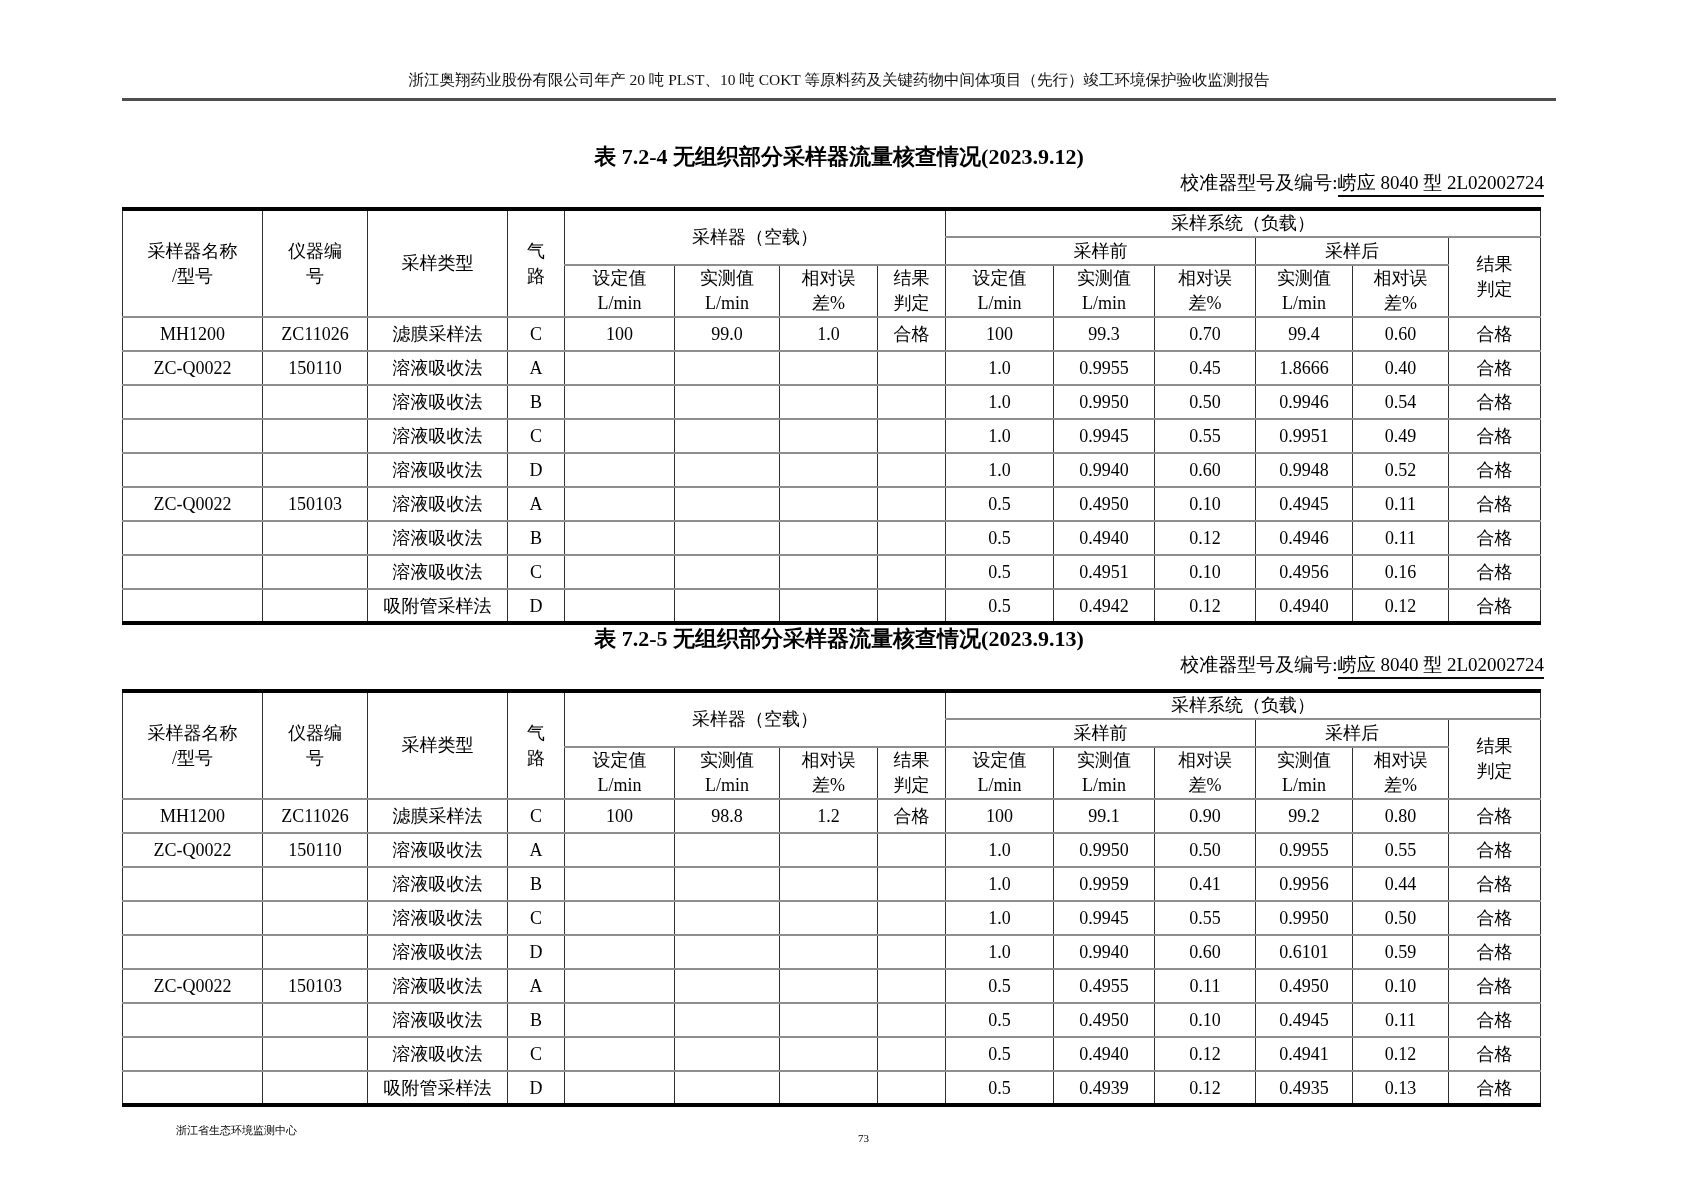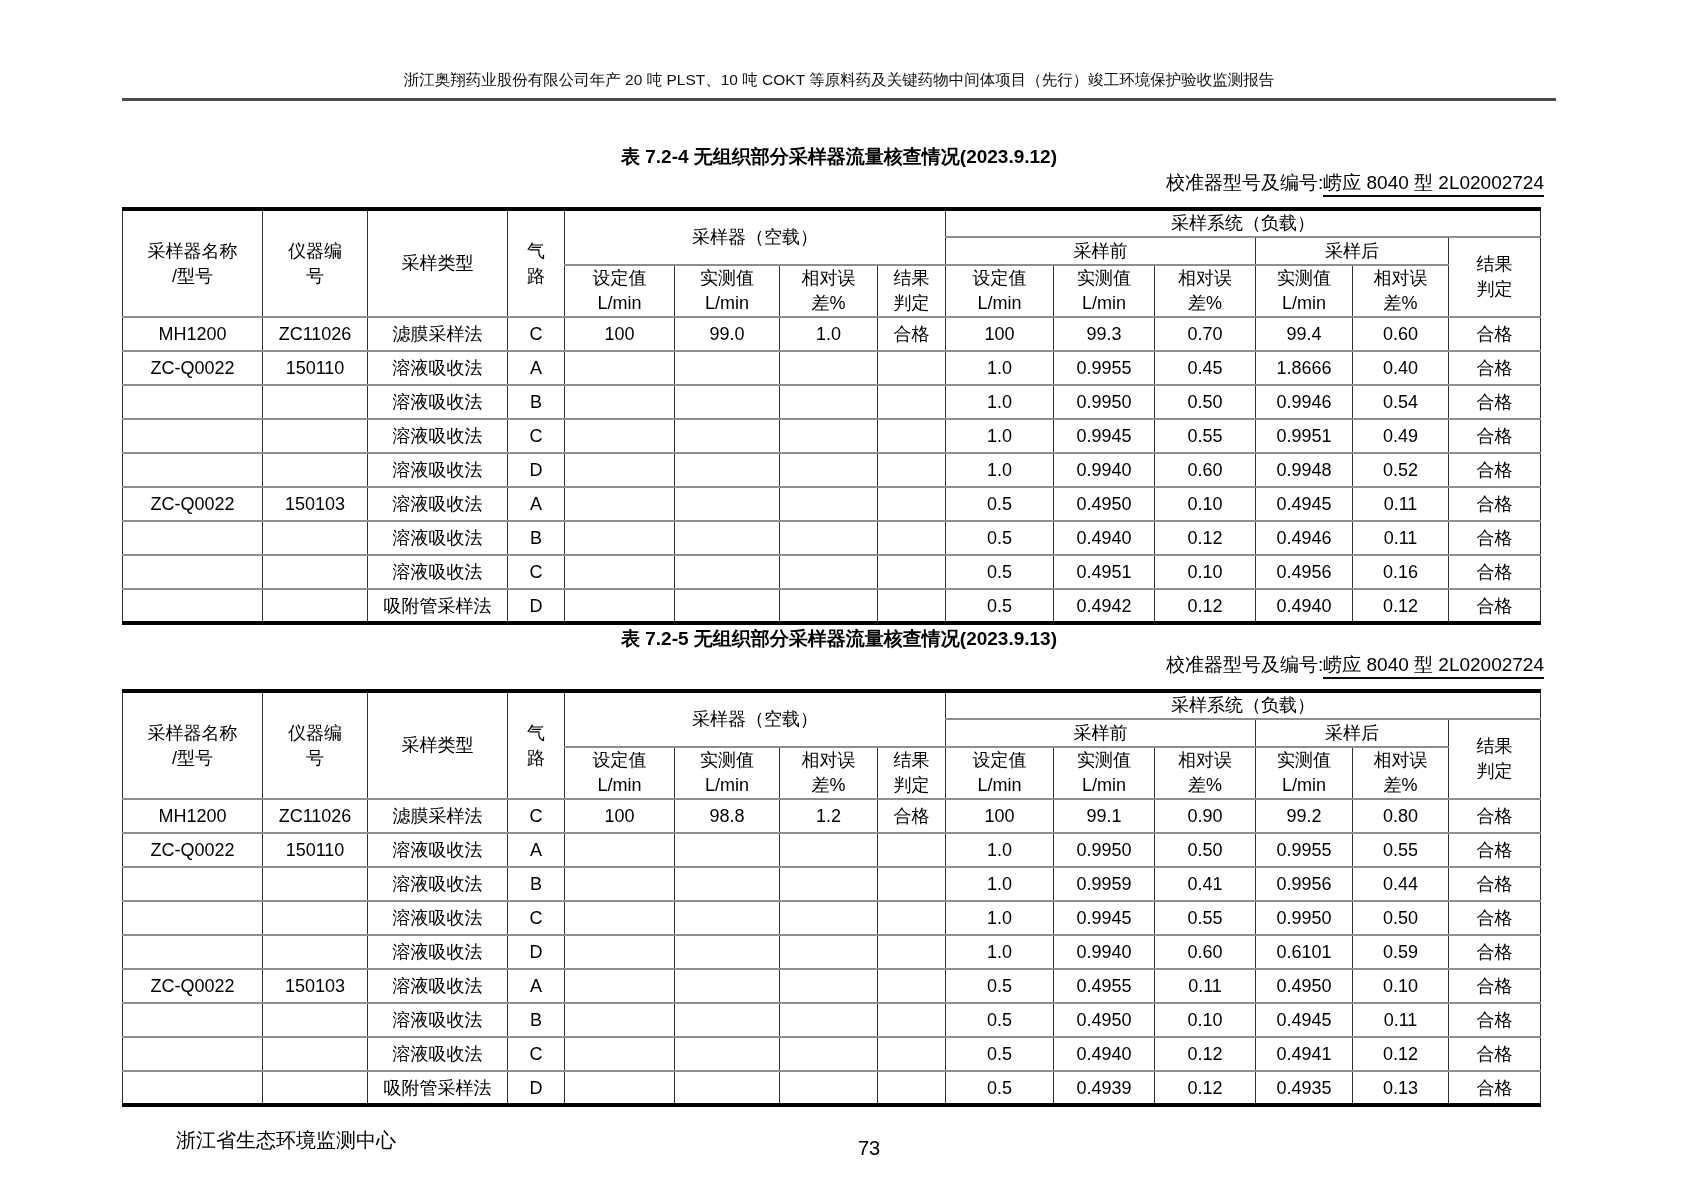--- a/index.html
+++ b/index.html
@@ -2,39 +2,39 @@
 <html><head>
 <meta charset="utf-8">
 <style>
   html,body { margin:0; padding:0; background:#e8e8e8; }
   .page {
     position:relative;
     width:1683px; height:1190px;
     margin:0 auto;
     background:#ffffff;
     color:#000;
-    font-family:Liberation Sans, sans-serif;
+    font-family:Liberation Serif, serif;
     box-sizing:border-box;
     padding:70px 127px 0 122px;
     overflow:hidden;
   }
   .doc-header {
     text-align:center;
     font-size:15.5px;
     line-height:20px;
     color:#111;
   }
   .header-rule {
     height:3px;
     background:#4d4d4d;
     margin-top:8px;
   }
   .table-title {
     text-align:center;
-    font-size:19px;
+    font-size:22px;
     font-weight:700;
     line-height:28px;
     margin-top:42px;
   }
   .table-title.second { margin-top:0; }
   .cal-line {
     text-align:right;
     font-size:19px;
     line-height:23px;
     padding-right:12px;
@@ -66,22 +66,22 @@
     overflow:hidden;
   }
   .check-table th { font-size:18px; line-height:25px; }
   .check-table td { font-size:18px; line-height:22px; }
   .check-table tr.hr1 { height:26px; }
   .check-table tr.hr2 { height:28px; }
   .check-table tr.hr3 { height:50px; }
   .check-table tbody tr { height:34px; }
   .page-footer {
     position:relative;
-    margin-top:22px;
-    font-size:20px;
+    margin-top:12px;
+    font-size:11px;
     line-height:22px;
     height:22px;
   }
   .footer-org { position:absolute; left:54px; top:0; }
   .page-number { position:absolute; left:736px; top:8px; }
 </style>
 </head>
 <body>
 
 <div class="page">

